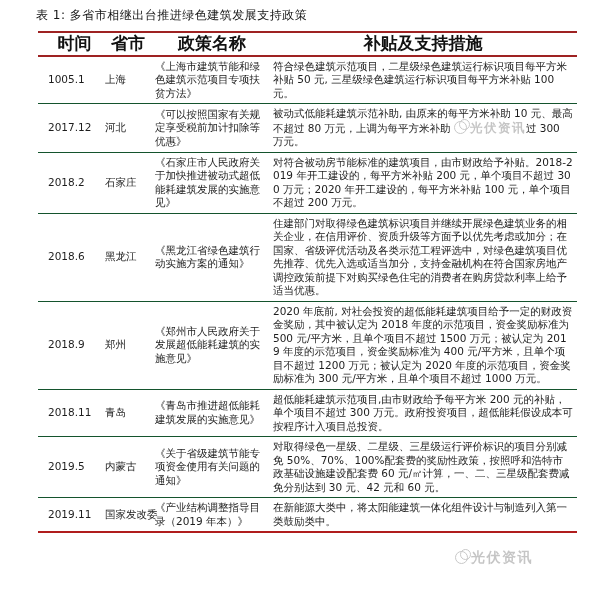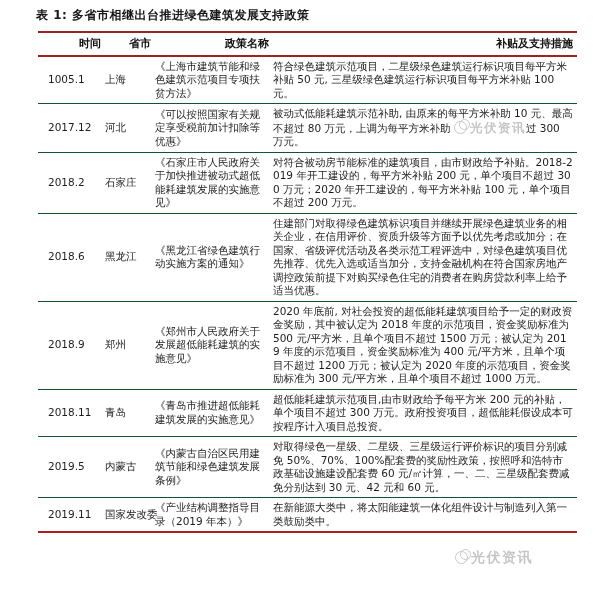--- a/index.html
+++ b/index.html
@@ -15,39 +15,39 @@
     overflow: hidden;
     position: relative;
   }
   .page {
     position: relative;
     padding: 5px 0 0 36px;
     width: 567px;
   }
   .fig-title {
     font-size: 12px;
-    font-weight: bold;
+    font-weight: normal;
     letter-spacing: 0.5px;
     margin: 2px 0 7px 0;
     color: #161616;
   }
   table.policy {
     border-collapse: collapse;
     table-layout: fixed;
     width: 539px;
     margin-left: 2px;
     font-size: 10.5px;
     line-height: 13.5px;
   }
   table.policy thead th {
     border-top: 2px solid #9e2222;
     border-bottom: 2px solid #9e2222;
-    text-align: right;
+    text-align: center;
     font-weight: bold;
-    font-size: 11px;
+    font-size: 17px;
     padding: 4px 4px 4px 0;
     color: #111;
   }
   table.policy tbody td {
     border-bottom: 1px solid #14532d;
     padding: 3px 4px 3px 0;
     vertical-align: middle;
     word-break: break-all;
   }
   table.policy tbody tr:last-child td {
@@ -151,21 +151,21 @@
         </tr>
         <tr>
           <td class="c-time">2018.11</td>
           <td class="c-region">青岛</td>
           <td class="c-policy">《青岛市推进超低能耗建筑发展的实施意见》</td>
           <td class="c-measure">超低能耗建筑示范项目,由市财政给予每平方米 200 元的补贴，单个项目不超过 300 万元。政府投资项目，超低能耗假设成本可按程序计入项目总投资。</td>
         </tr>
         <tr>
           <td class="c-time">2019.5</td>
           <td class="c-region">内蒙古</td>
-          <td class="c-policy">《内蒙古自治区民用建筑节能和绿色建筑发展条例》</td>
+          <td class="c-policy">《关于省级建筑节能专项资金使用有关问题的通知》</td>
           <td class="c-measure">对取得绿色一星级、二星级、三星级运行评价标识的项目分别减免 50%、70%、100%配套费的奖励性政策，按照呼和浩特市政基础设施建设配套费 60 元/㎡计算，一、二、三星级配套费减免分别达到 30 元、42 元和 60 元。</td>
         </tr>
         <tr>
           <td class="c-time">2019.11</td>
           <td class="c-region">国家发改委</td>
           <td class="c-policy">《产业结构调整指导目录（2019 年本）》</td>
           <td class="c-measure">在新能源大类中，将太阳能建筑一体化组件设计与制造列入第一类鼓励类中。</td>
         </tr>
       </tbody>
   </table>

